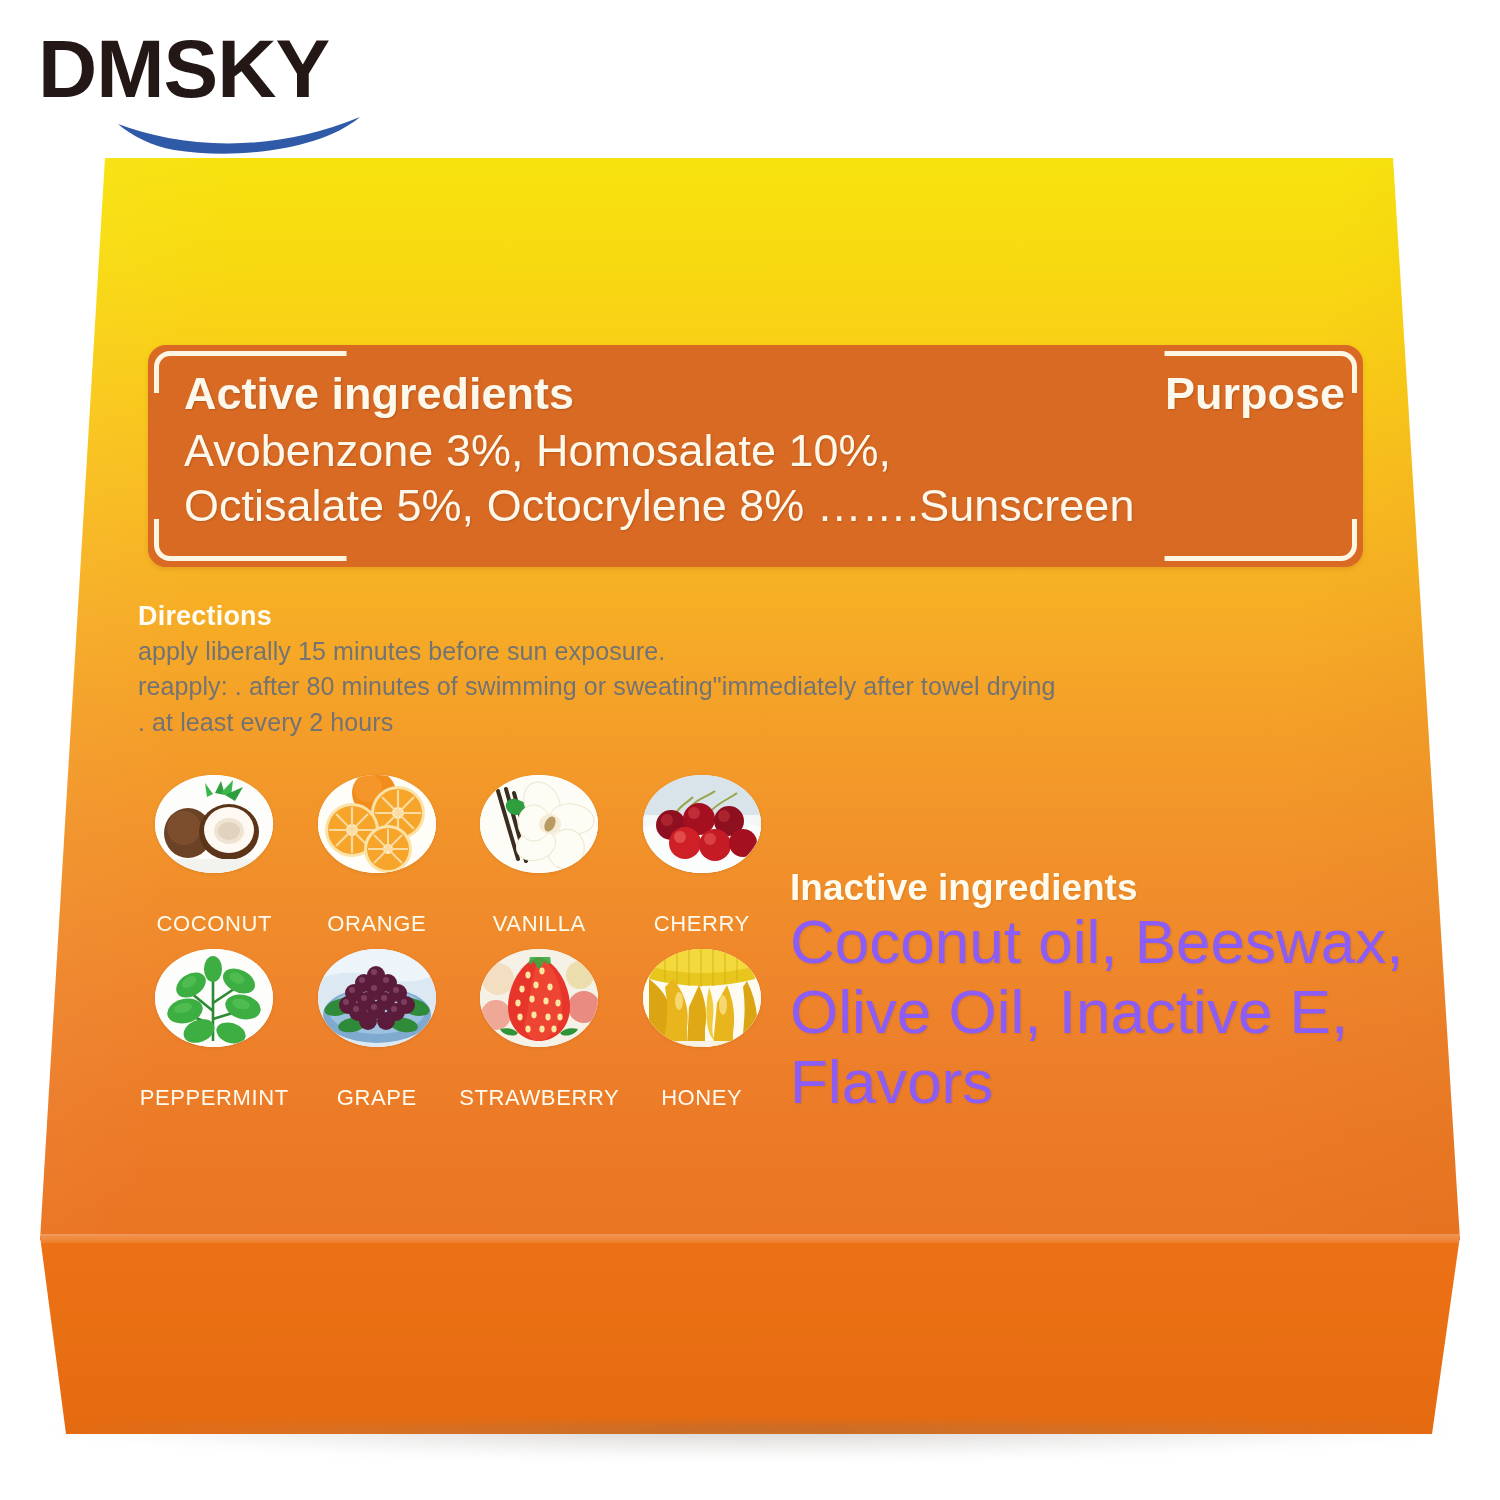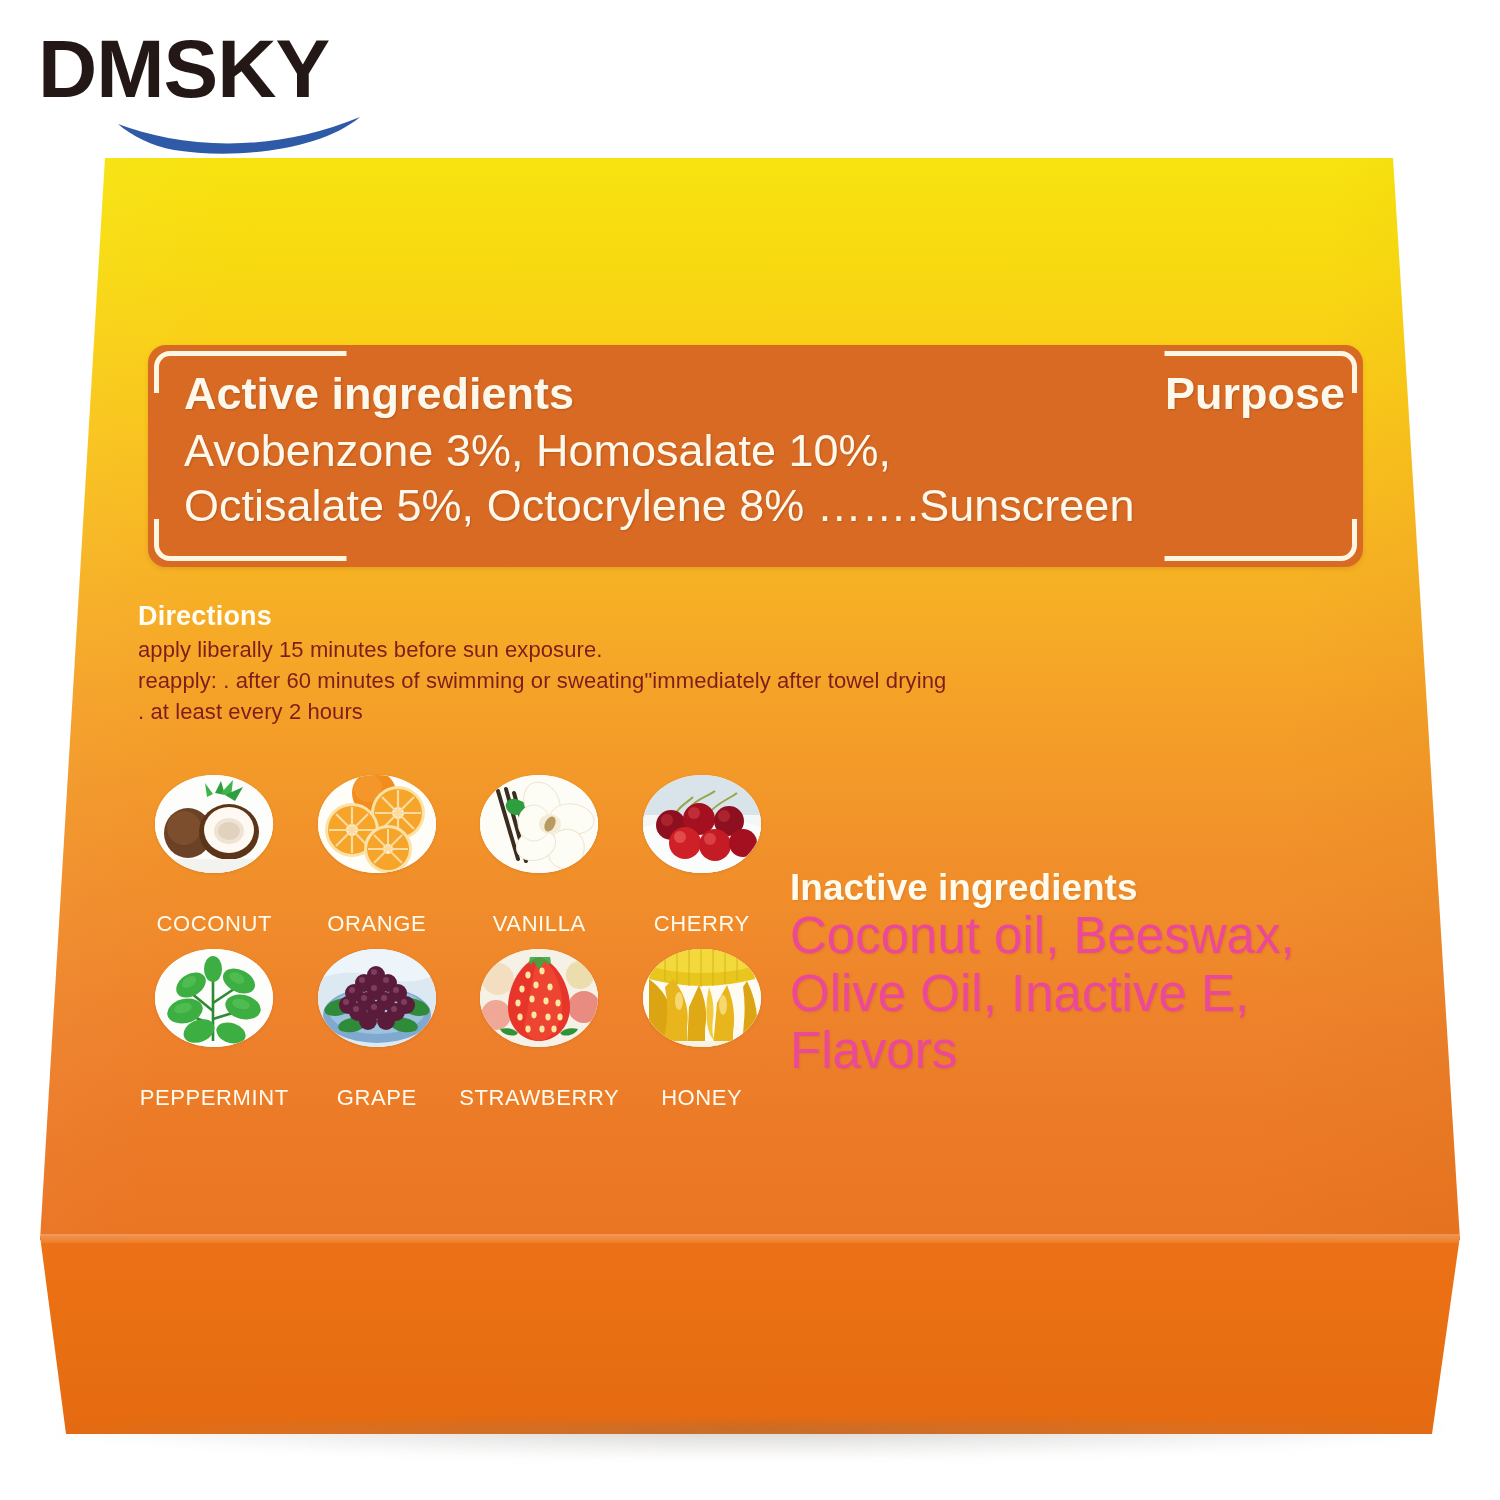--- a/index.html
+++ b/index.html
@@ -197,22 +197,22 @@
     font-family: "Liberation Sans", sans-serif;
     font-weight: bold;
     font-size: 27px;
     color: #fffdf4;
     line-height: 1.25;
     letter-spacing: 0.2px;
   }
   .directions-line {
     font-family: "Liberation Sans", sans-serif;
     font-weight: normal;
-    font-size: 22px;
-    color: #7f1d1d;
+    font-size: 25px;
+    color: #737373;
     line-height: 1.42;
     letter-spacing: 0.1px;
     white-space: nowrap;
   }
 
   
   #flavor-grid {
     position: absolute;
     left: 133px;
     top: 775px;
@@ -260,22 +260,22 @@
     font-family: "Liberation Sans", sans-serif;
     font-weight: bold;
     font-size: 37px;
     color: #fffbee;
     line-height: 1.06;
     text-shadow: 1px 1px 2px rgba(150,85,10,0.22);
   }
   .inactive-line {
     font-family: "Liberation Sans", sans-serif;
     font-weight: normal;
-    font-size: 51px;
-    color: #ec4899;
+    font-size: 62px;
+    color: #8b5cf6;
     line-height: 1.13;
     text-shadow: 1px 1px 2px rgba(150,85,10,0.22);
     white-space: nowrap;
   }
 </style>
 </head>
 <body>
 
 <div id="product-box">
   <div id="box-top-face"></div>
@@ -305,21 +305,21 @@
       <div id="active-body">
         <div class="panel-body-line">Avobenzone 3%, Homosalate 10%,</div>
         <div class="panel-body-line">Octisalate 5%, Octocrylene 8% …….Sunscreen</div>
       </div>
     </div>
   </div>
 
   <div id="directions-block">
     <div id="directions-title">Directions</div>
     <div class="directions-line">apply liberally 15 minutes before sun exposure.</div>
-    <div class="directions-line">reapply: . after 60 minutes of swimming or sweating"immediately after towel drying</div>
+    <div class="directions-line">reapply: . after 80 minutes of swimming or sweating"immediately after towel drying</div>
     <div class="directions-line">. at least every 2 hours</div>
   </div>
 
   <div id="flavor-grid">
 
     <div class="flavor-row" id="flavor-row-1">
 
       <div class="flavor-cell">
         <div class="flavor-thumb">
           <svg viewBox="0 0 118 98" preserveAspectRatio="xMidYMid slice">

